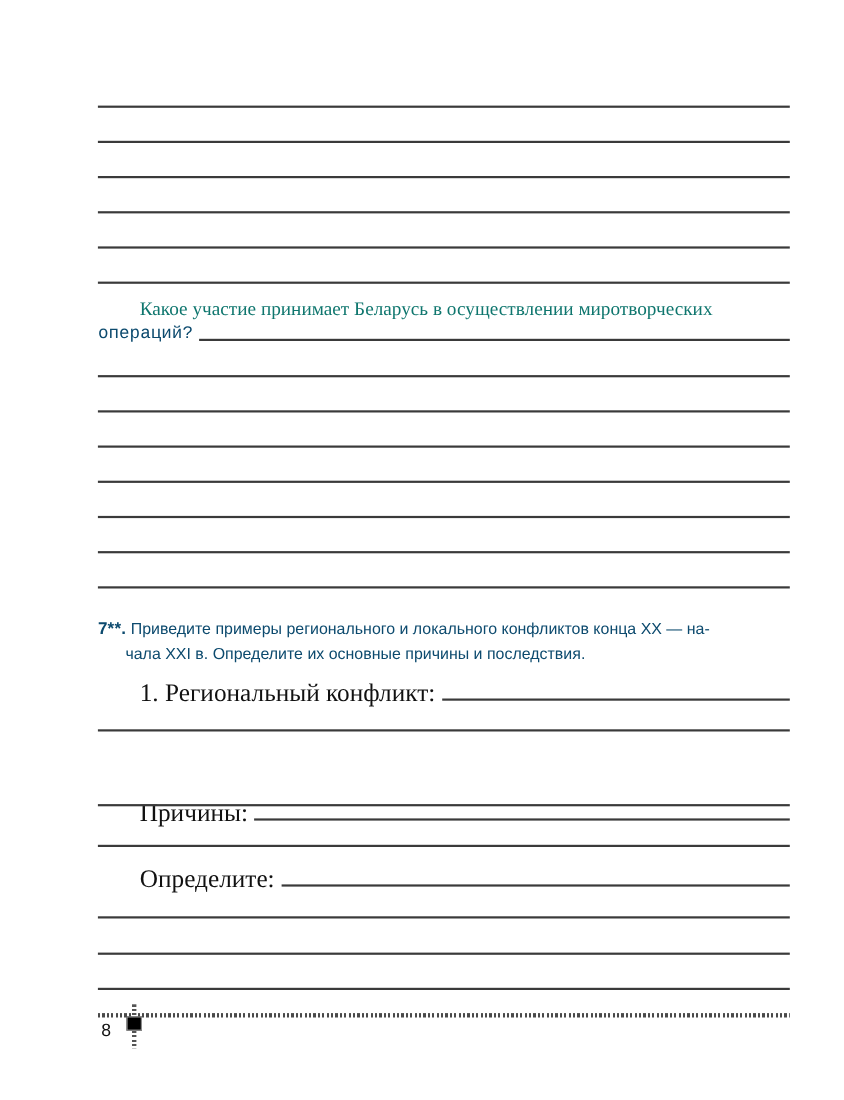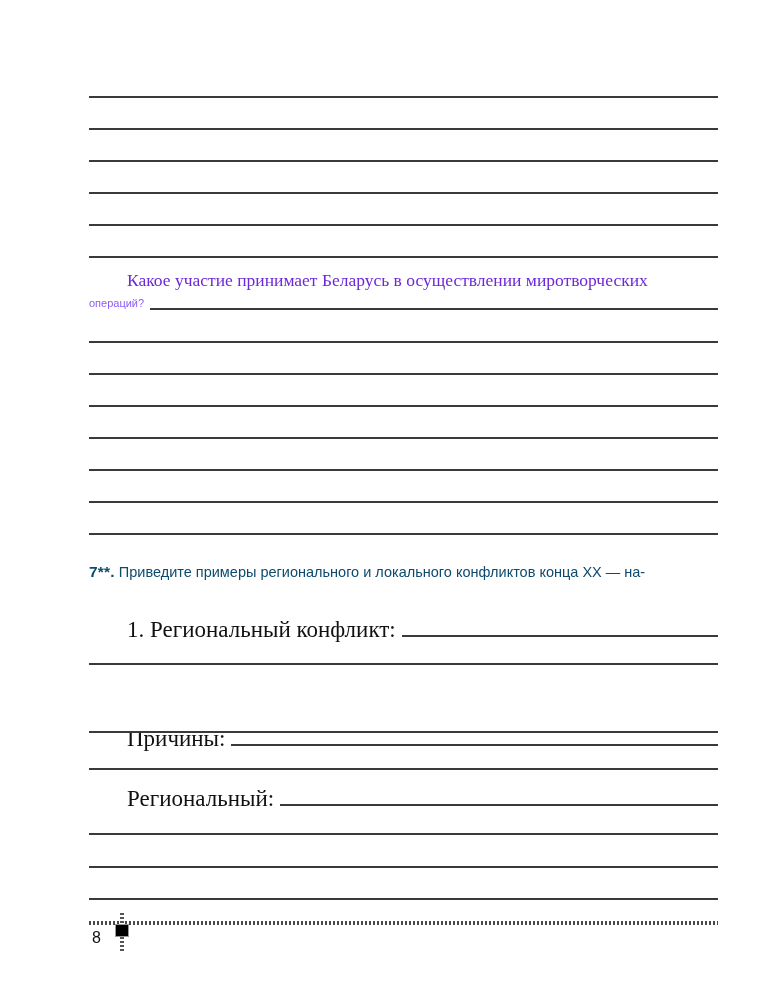--- a/index.html
+++ b/index.html
@@ -25,21 +25,21 @@
     border-top: 2px solid #3a3a3a;
   }
 
   
   .serif-q {
     position: absolute;
     left: 89px;
     width: 629px;
     font-family: "Liberation Serif", serif;
     font-size: 17.5px;
-    color: #6d28d9;
+    color: #0f766e;
     line-height: 42px;
     white-space: nowrap;
   }
   .serif-q .indent {
     display: inline-block;
     width: 38px;
   }
 
   
   .labeled-line {
@@ -67,23 +67,23 @@
 
   
   .inline-fill-row {
     position: absolute;
     left: 89px;
     width: 629px;
     display: flex;
     align-items: flex-end;
   }
   .inline-fill-row .txt {
-    font-family: Liberation Sans, sans-serif;
-    font-size: 11px;
-    color: #8b5cf6;
+    font-family: Liberation Mono, monospace;
+    font-size: 16px;
+    color: #0c4a6e;
     white-space: nowrap;
     padding-right: 6px;
     line-height: 20px;
   }
   .inline-fill-row .fill {
     flex: 1 1 auto;
     height: 0;
     border-top: 2px solid #3a3a3a;
     margin-bottom: 3px;
   }
@@ -182,37 +182,38 @@
     <div class="rule" style="top:373px;"></div>
     <div class="rule" style="top:405px;"></div>
     <div class="rule" style="top:437px;"></div>
     <div class="rule" style="top:469px;"></div>
     <div class="rule" style="top:501px;"></div>
     <div class="rule" style="top:533px;"></div>
   </div>
 
   <div class="task" style="top:561px;">
     <span class="line1"><span class="num">7**.</span> <span>Приведите примеры регионального и локального конфликтов конца XX — на-</span></span>
+    <span class="line2">чала XXI в. Определите их основные причины и последствия.</span>
   </div>
 
   <div class="labeled-line" style="top:620px;">
     <span class="lbl">1. Региональный конфликт:</span>
     <span class="fill"></span>
   </div>
   <div class="rule" style="top:663px;"></div>
 
   <div class="labeled-line" style="top:729px;">
     <span class="lbl">Причины:</span>
     <span class="fill"></span>
   </div>
   <div class="rule" style="top:731px;"></div>
   <div class="rule" style="top:768px;"></div>
 
   <div class="labeled-line" style="top:789px;">
-    <span class="lbl">Региональный:</span>
+    <span class="lbl">Определите:</span>
     <span class="fill"></span>
   </div>
 
   <div>
     <div class="rule" style="top:833px;"></div>
     <div class="rule" style="top:866px;"></div>
     <div class="rule" style="top:898px;"></div>
   </div>
 
   <div class="footer-rule" style="top:919px;"></div>

